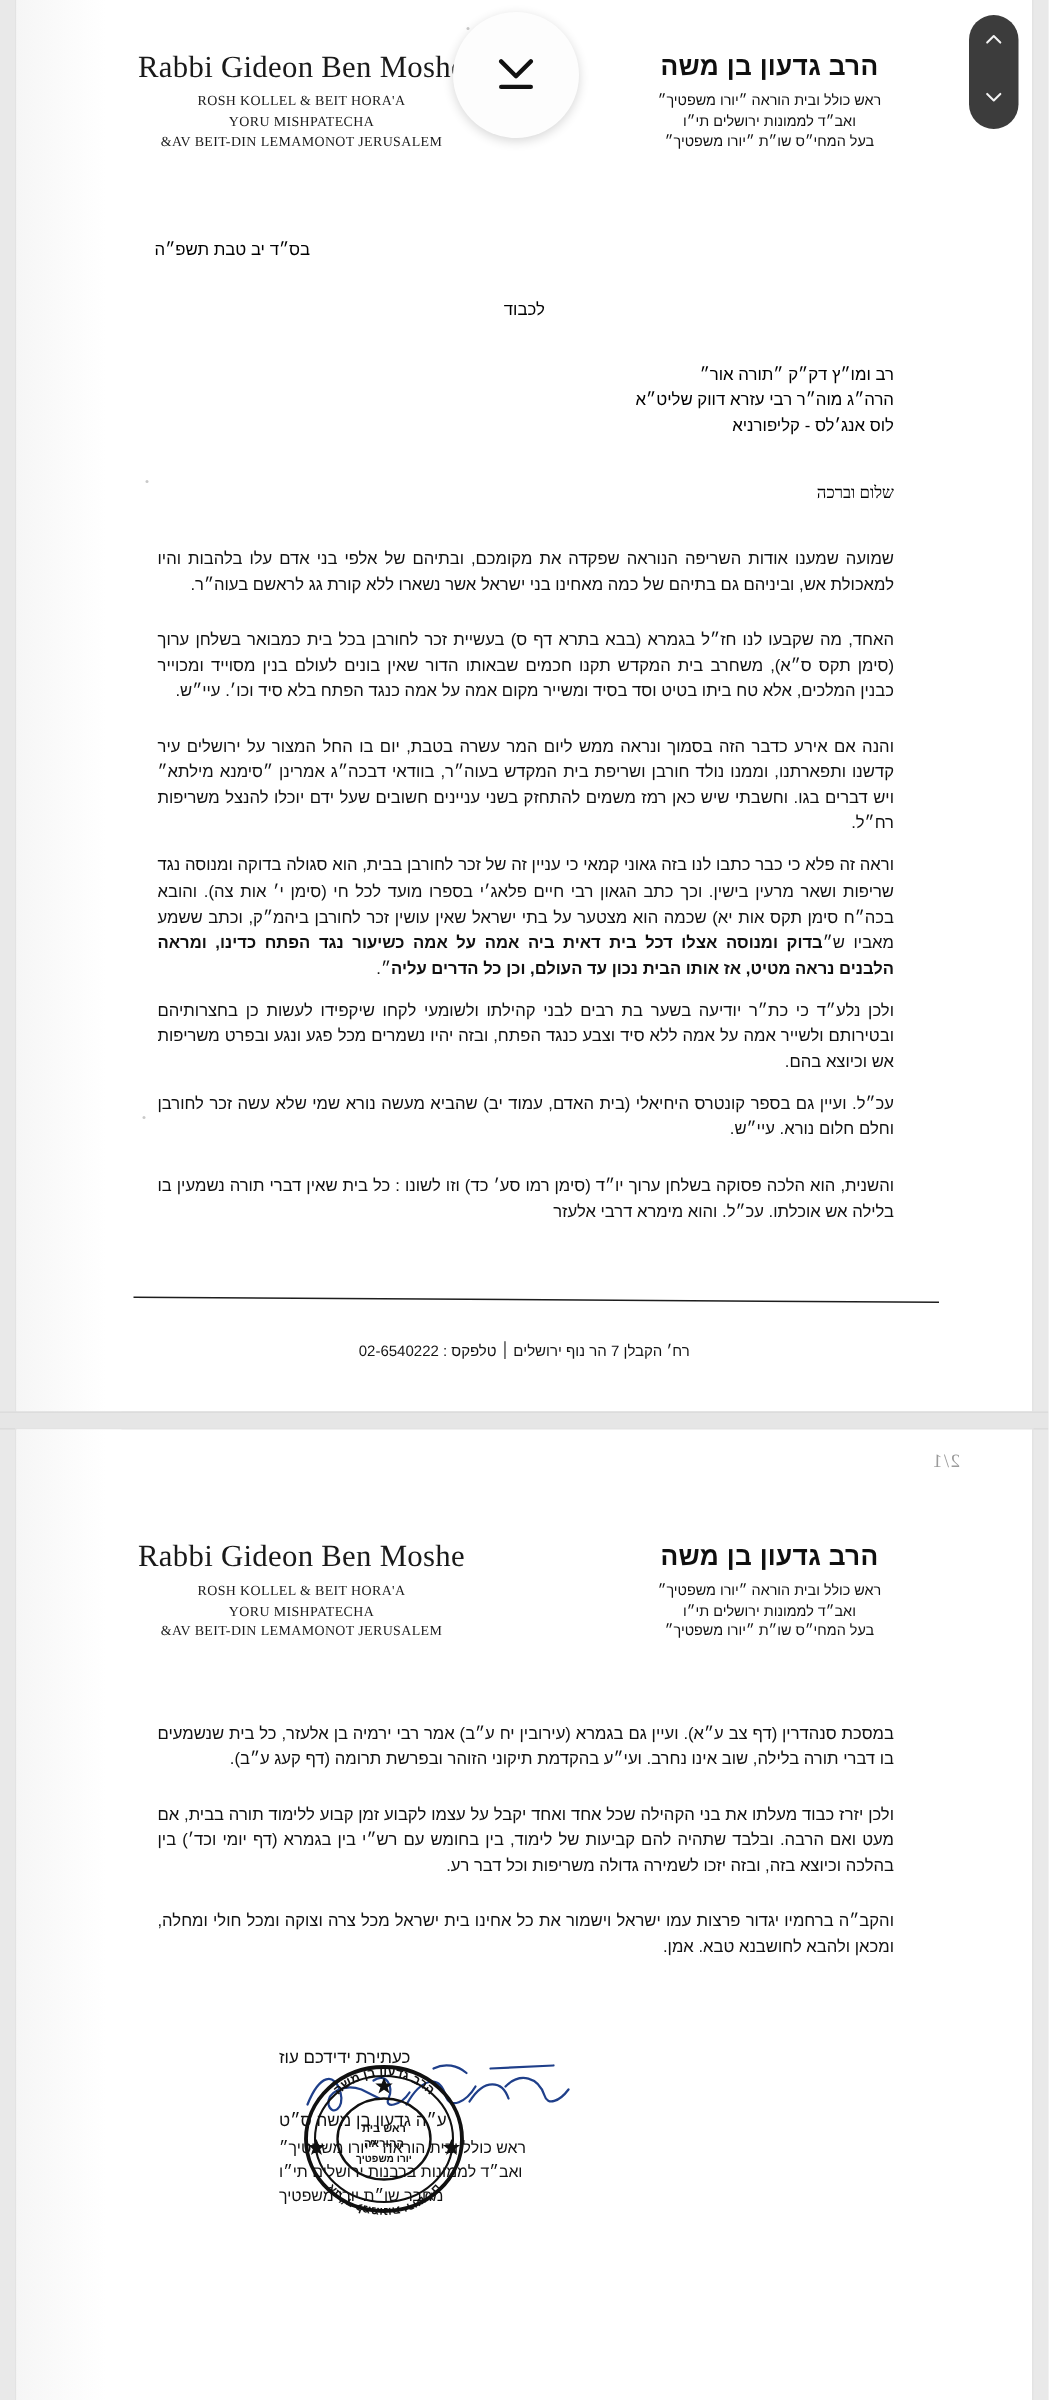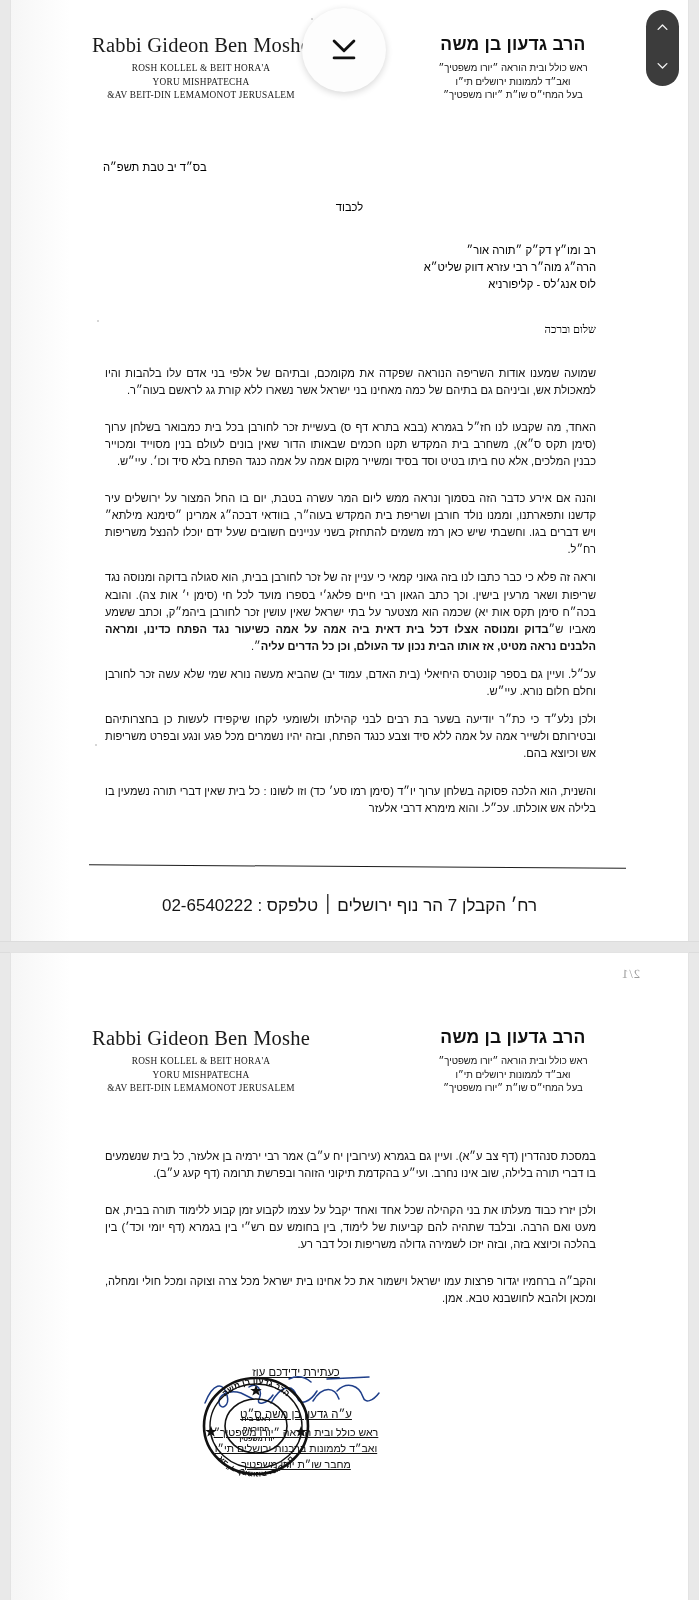--- a/index.html
+++ b/index.html
@@ -129,21 +129,21 @@
     height: 0;
     border-top: 1.6px solid #1d1d1d;
     transform: rotate(0.35deg);
   }
   .footer-text {
     position: absolute;
     left: 0; right: 0;
     top: 896px;
     text-align: center;
     direction: rtl;
-    font-size: 17px;
+    font-size: 10px;
     color: #141414;
   }
 
   
   .page-num {
     position: absolute;
     top: 14px;
     right: 48px;
     font-size: 12.5px;
     color: #9b9b9b;
@@ -154,28 +154,27 @@
 
   
   .sig-area {
     position: relative;
     direction: rtl;
     margin-top: 58px;
     height: 190px;
   }
   .sig-text {
     position: absolute;
-    right: 175px;
+    right: 160px;
     top: 0;
-    text-align: center;
+    text-align: left;
     width: 250px;
     font-size: 10.6px;
     line-height: 15.6px;
     color: #111;
-    text-decoration: underline;
   }
   .sig-text .line1 { font-size: 11.3px; margin-bottom: 26px; }
   .sig-text .line2 { font-size: 11.4px; margin-bottom: 3px; }
 
   
   .handwriting {
     position: absolute;
     right: 210px;
     top: 8px;
     width: 185px;
@@ -279,22 +278,22 @@
         <div>לוס אנג׳לס - קליפורניא</div>
       </div>
       <div class="greet">שלום וברכה</div>
     </div>
 
     <div class="doc-body" style="margin-top:26px;">
       <p class="para tight">שמועה שמענו אודות השריפה הנוראה שפקדה את מקומכם, ובתיהם של אלפי בני אדם עלו בלהבות והיו למאכולת אש, וביניהם גם בתיהם של כמה מאחינו בני ישראל אשר נשארו ללא קורת גג לראשם בעוה״ר.</p>
       <p class="para">האחד, מה שקבעו לנו חז״ל בגמרא (בבא בתרא דף ס) בעשיית זכר לחורבן בכל בית כמבואר בשלחן ערוך (סימן תקס ס״א), משחרב בית המקדש תקנו חכמים שבאותו הדור שאין בונים לעולם בנין מסוייד ומכוייר כבנין המלכים, אלא טח ביתו בטיט וסד בסיד ומשייר מקום אמה על אמה כנגד הפתח בלא סיד וכו׳. עיי״ש.</p>
       <p class="para">והנה אם אירע כדבר הזה בסמוך ונראה ממש ליום המר עשרה בטבת, יום בו החל המצור על ירושלים עיר קדשנו ותפארתנו, וממנו נולד חורבן ושריפת בית המקדש בעוה״ר, בוודאי דבכה״ג אמרינן ״סימנא מילתא״ ויש דברים בגו. וחשבתי שיש כאן רמז משמים להתחזק בשני עניינים חשובים שעל ידם יוכלו להנצל משריפות רח״ל.</p>
       <p class="para tight">וראה זה פלא כי כבר כתבו לנו בזה גאוני קמאי כי עניין זה של זכר לחורבן בבית, הוא סגולה בדוקה ומנוסה נגד שריפות ושאר מרעין בישין. וכך כתב הגאון רבי חיים פלאג׳י בספרו מועד לכל חי (סימן י׳ אות צה). והובא בכה״ח סימן תקס אות יא) שכמה הוא מצטער על בתי ישראל שאין עושין זכר לחורבן ביהמ״ק, וכתב ששמע מאביו ש״<b>בדוק ומנוסה אצלו דכל בית דאית ביה אמה על אמה כשיעור נגד הפתח כדינו, ומראה הלבנים נראה מטיט, אז אותו הבית נכון עד העולם, וכן כל הדרים עליה</b>״.</p>
+      <p class="para tight">ולכן נלע״ד כי כת״ר יודיעה בשער בת רבים לבני קהילתו ולשומעי לקחו שיקפידו לעשות כן בחצרותיהם ובטירותם ולשייר אמה על אמה ללא סיד וצבע כנגד הפתח, ובזה יהיו נשמרים מכל פגע ונגע ובפרט משריפות אש וכיוצא בהם.</p>
       <p class="para tight">עכ״ל. ועיין גם בספר קונטרס היחיאלי (בית האדם, עמוד יב) שהביא מעשה נורא שמי שלא עשה זכר לחורבן וחלם חלום נורא. עיי״ש.</p>
-      <p class="para tight">ולכן נלע״ד כי כת״ר יודיעה בשער בת רבים לבני קהילתו ולשומעי לקחו שיקפידו לעשות כן בחצרותיהם ובטירותם ולשייר אמה על אמה ללא סיד וצבע כנגד הפתח, ובזה יהיו נשמרים מכל פגע ונגע ובפרט משריפות אש וכיוצא בהם.</p>
       <p class="para">והשנית, הוא הלכה פסוקה בשלחן ערוך יו״ד (סימן רמו סע׳ כד) וזו לשונו : כל בית שאין דברי תורה נשמעין בו בלילה אש אוכלתו. עכ״ל. והוא מימרא דרבי אלעזר</p>
     </div>
 
     <div class="footer-rule"></div>
     <div class="footer-text">רח׳ הקבלן 7 הר נוף ירושלים ׀ טלפקס : 02-6540222</div>
 
     <div class="speck" style="left:86px; top:320px;"></div>
     <div class="speck" style="left:84px; top:744px;"></div>
     <div class="speck" style="left:300px; top:18px;"></div>
   </div>

